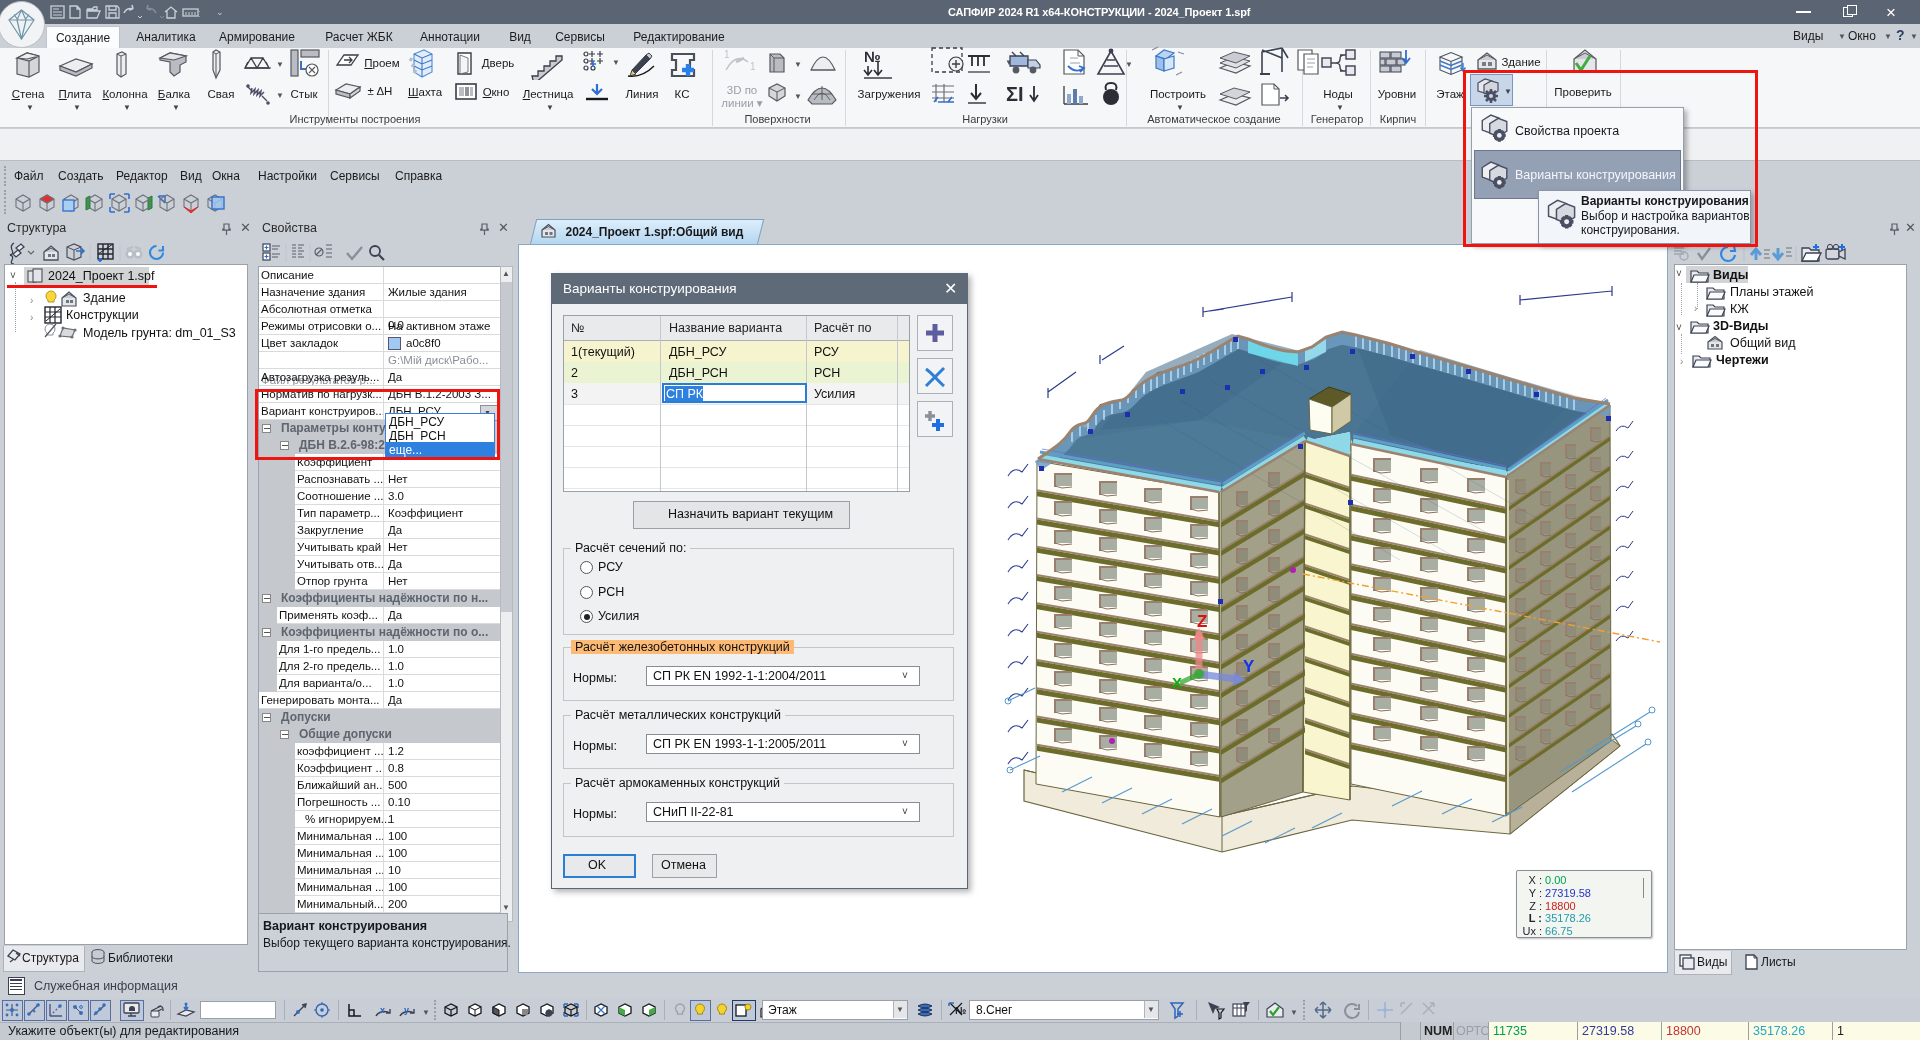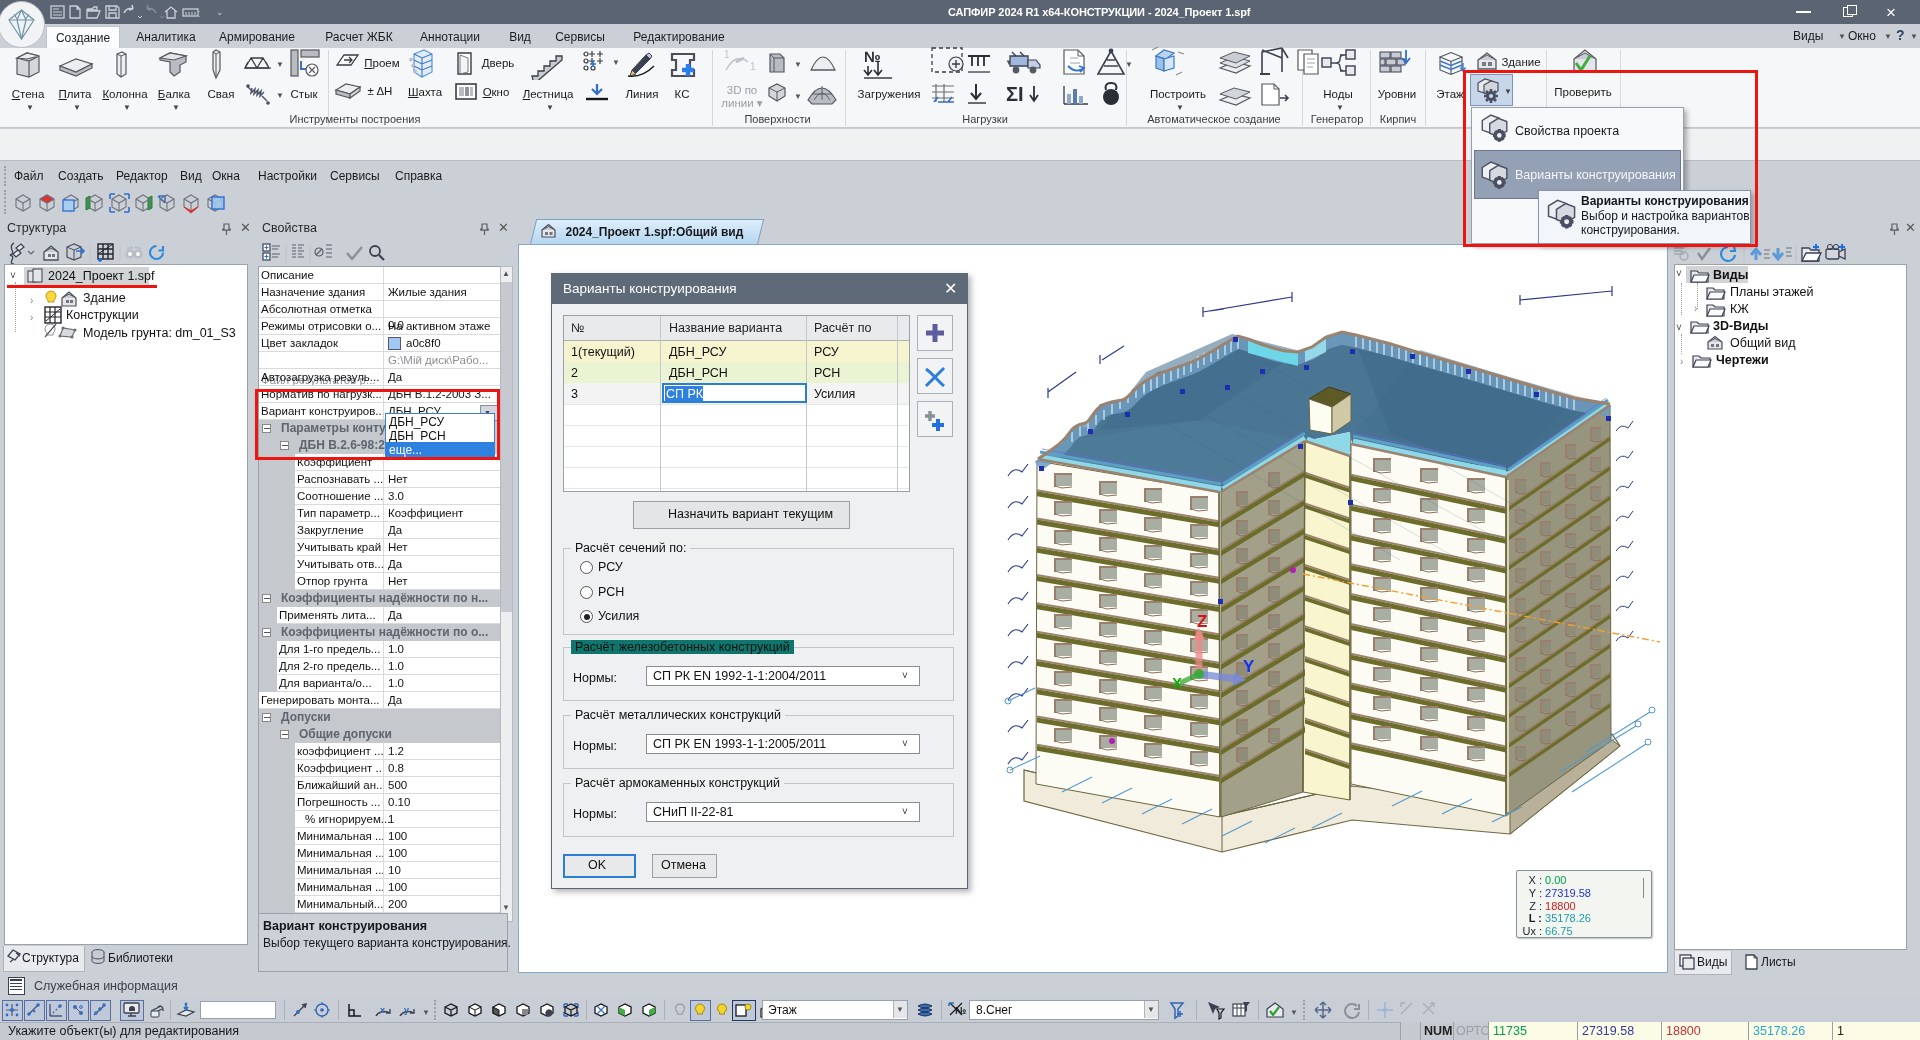--- a/index.html
+++ b/index.html
@@ -641,21 +641,21 @@
 <div class="hline" style="left:295px;top:589px;width:205px;"></div>
 <div class="vline" style="left:383px;top:573px;height:17px;"></div>
 <div class="propcell " style="left:297px;top:575px;width:86px;">Отпор грунта</div>
 <div class="propcell" style="left:388px;top:575px;width:110px;">Нет</div>
 <div class="grouprow" style="left:259px;top:590px;width:241px;height:17px;padding-left:22px;padding-top:1px;">Коэффициенты надёжности по н...</div>
 <div class="abs" style="left:262px;top:594px;width:9px;height:9px;background:#fff;border:1px solid #888;"></div>
 <div class="abs" style="left:263.5px;top:597.5px;width:6px;height:1px;background:#555;"></div>
 <div class="abs" style="left:259px;top:607px;width:18px;height:17px;background:#c5c9ce;"></div>
 <div class="hline" style="left:277px;top:623px;width:223px;"></div>
 <div class="vline" style="left:383px;top:607px;height:17px;"></div>
-<div class="propcell " style="left:279px;top:609px;width:104px;">Применять лита...</div>
+<div class="propcell " style="left:279px;top:609px;width:104px;">Применять коэф...</div>
 <div class="propcell" style="left:388px;top:609px;width:110px;">Да</div>
 <div class="grouprow" style="left:259px;top:624px;width:241px;height:17px;padding-left:22px;padding-top:1px;">Коэффициенты надёжности по о...</div>
 <div class="abs" style="left:262px;top:628px;width:9px;height:9px;background:#fff;border:1px solid #888;"></div>
 <div class="abs" style="left:263.5px;top:631.5px;width:6px;height:1px;background:#555;"></div>
 <div class="abs" style="left:259px;top:641px;width:18px;height:17px;background:#c5c9ce;"></div>
 <div class="hline" style="left:277px;top:657px;width:223px;"></div>
 <div class="vline" style="left:383px;top:641px;height:17px;"></div>
 <div class="propcell " style="left:279px;top:643px;width:104px;">Для 1-го предель...</div>
 <div class="propcell" style="left:388px;top:643px;width:110px;">1.0</div>
 <div class="abs" style="left:259px;top:658px;width:18px;height:17px;background:#c5c9ce;"></div>
@@ -1468,21 +1468,21 @@
 <div class="abs" style="left:563px;top:548px;width:391px;height:87px;border:1px solid #c3c6c9;z-index:11;"></div>
 <div class="abs" style="left:571px;top:541px;background:#eef0f1;padding:0 4px;font-size:12.5px;color:#111;z-index:12;">Расчёт сечений по:</div>
 <div class="abs" style="left:580px;top:561px;width:13px;height:13px;border-radius:50%;background:#fff;border:1px solid #555;z-index:12;"></div>
 <div class="abs" style="left:598px;top:560px;font-size:12.5px;color:#111;z-index:12;">РСУ</div>
 <div class="abs" style="left:580px;top:586px;width:13px;height:13px;border-radius:50%;background:#fff;border:1px solid #555;z-index:12;"></div>
 <div class="abs" style="left:598px;top:585px;font-size:12.5px;color:#111;z-index:12;">РСН</div>
 <div class="abs" style="left:580px;top:610px;width:13px;height:13px;border-radius:50%;background:#fff;border:1px solid #555;z-index:12;"></div>
 <div class="abs" style="left:583.5px;top:613.5px;width:6px;height:6px;border-radius:50%;background:#222;z-index:13;"></div>
 <div class="abs" style="left:598px;top:609px;font-size:12.5px;color:#111;z-index:12;">Усилия</div>
 <div class="abs" style="left:563px;top:647px;width:391px;height:54px;border:1px solid #c3c6c9;z-index:11;"></div>
-<div class="abs" style="left:571px;top:640px;background:#0f766e;padding:0 4px;font-size:12.5px;color:#111;z-index:12;">Расчёт железобетонных конструкций</div>
+<div class="abs" style="left:571px;top:640px;background:#fdba74;padding:0 4px;font-size:12.5px;color:#111;z-index:12;">Расчёт железобетонных конструкций</div>
 <div class="abs" style="left:573px;top:671px;font-size:12.5px;color:#111;z-index:12;">Нормы:</div>
 <div class="abs" style="left:646px;top:666px;width:274px;height:20px;background:#fff;border:1px solid #878d93;z-index:12;"></div>
 <div class="abs" style="left:653px;top:669px;font-size:12.5px;color:#111;z-index:13;">СП РК EN 1992-1-1:2004/2011</div>
 <div class="abs" style="left:902px;top:670px;font-size:10px;color:#333;z-index:13;">˅</div>
 <div class="abs" style="left:563px;top:715px;width:391px;height:54px;border:1px solid #c3c6c9;z-index:11;"></div>
 <div class="abs" style="left:571px;top:708px;background:#eef0f1;padding:0 4px;font-size:12.5px;color:#111;z-index:12;">Расчёт металлических конструкций</div>
 <div class="abs" style="left:573px;top:739px;font-size:12.5px;color:#111;z-index:12;">Нормы:</div>
 <div class="abs" style="left:646px;top:734px;width:274px;height:20px;background:#fff;border:1px solid #878d93;z-index:12;"></div>
 <div class="abs" style="left:653px;top:737px;font-size:12.5px;color:#111;z-index:13;">СП РК EN 1993-1-1:2005/2011</div>
 <div class="abs" style="left:902px;top:738px;font-size:10px;color:#333;z-index:13;">˅</div>

